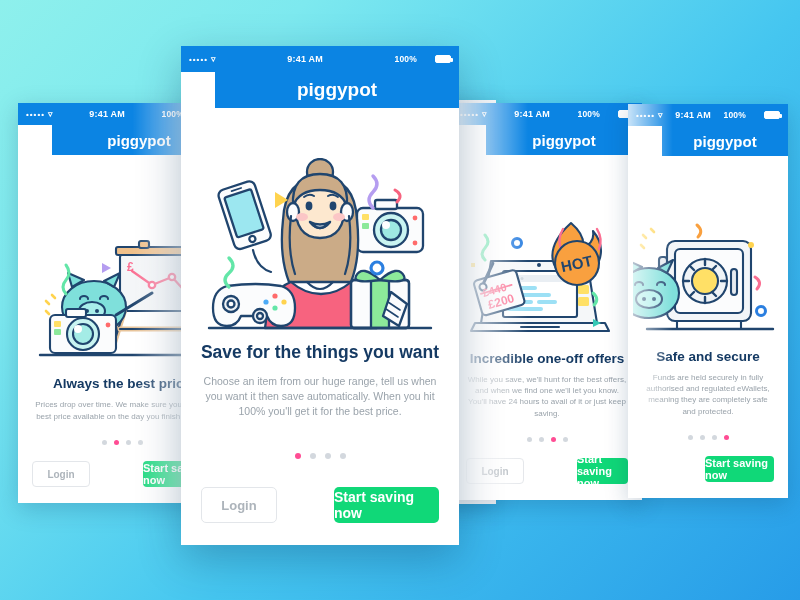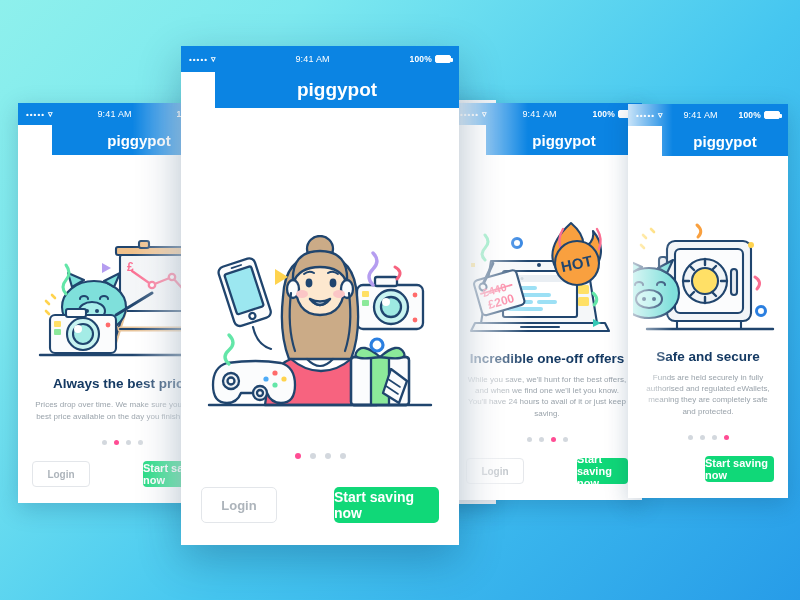--- a/index.html
+++ b/index.html
@@ -20,22 +20,22 @@
     box-shadow: 0 6px 22px rgba(10,50,90,.22);
   }
   .statusbar {
     height:22px; background:#0b84e3; color:#fff;
     display:flex; align-items:center; padding:0 8px;
     font-size:9px; font-weight:bold; letter-spacing:.2px;
   }
   .sb-left { display:flex; align-items:center; gap:3px; flex:0 0 auto; }
   .sb-dots { letter-spacing:1px; font-size:8px; }
   .sb-wifi { font-size:9px; }
-  .sb-time { flex:1; text-align:center; font-size:9px; font-weight:normal; }
-  .sb-right { display:flex; align-items:center; gap:3px; flex:0 0 auto; font-size:8.5px;justify-content:center; }
+  .sb-time { flex:1; text-align:center; font-size:9px; font-weight:bold; }
+  .sb-right { display:flex; align-items:center; gap:18px; flex:0 0 auto; font-size:8.5px;justify-content:center; }
   .battery {
     width:16px; height:8px; border:1px solid #fff; border-radius:2px;
     position:relative; background:#fff;
   }
   .battery::after {
     content:""; position:absolute; right:-3px; top:2px;
     width:2px; height:4px; background:#fff; border-radius:0 1px 1px 0;
   }
   .navbar {
     background:#0b84e3; color:#fff; text-align:center;
@@ -447,20 +447,24 @@
           </g>
           <g fill="none" stroke-linecap="round">
             <path d="M70 34 l13 8 l-13 8 z" fill="#ffd34e" stroke="none"></path>
             <path d="M168 18 q8 8 0 16 q-8 8 0 16" stroke="#b59df0" stroke-width="3.4"></path>
             <path d="M190 32 q9 5 2 12" stroke="#f7637f" stroke-width="3"></path>
             <path d="M24 100 q8 8 0 15 q-8 7 0 14" stroke="#63e6a8" stroke-width="3.4"></path>
             <circle cx="172" cy="110" r="6" stroke="#2b7fe0" stroke-width="3.2"></circle>
           </g>
         </svg>
       </div>
+      <div class="texts">
+        <div class="headline">Save for the things you want</div>
+        <div class="bodytext">Choose an item from our huge range, tell us when you want it then save automatically. When you hit 100% you'll get it for the best price.</div>
+      </div>
       <div class="dots">
         <span class="dot active"></span>
         <span class="dot"></span>
         <span class="dot"></span>
         <span class="dot"></span>
       </div>
       <div class="btnrow">
         <div class="btn-login">Login</div>
         <div class="btn-save">Start saving now</div>
       </div>

